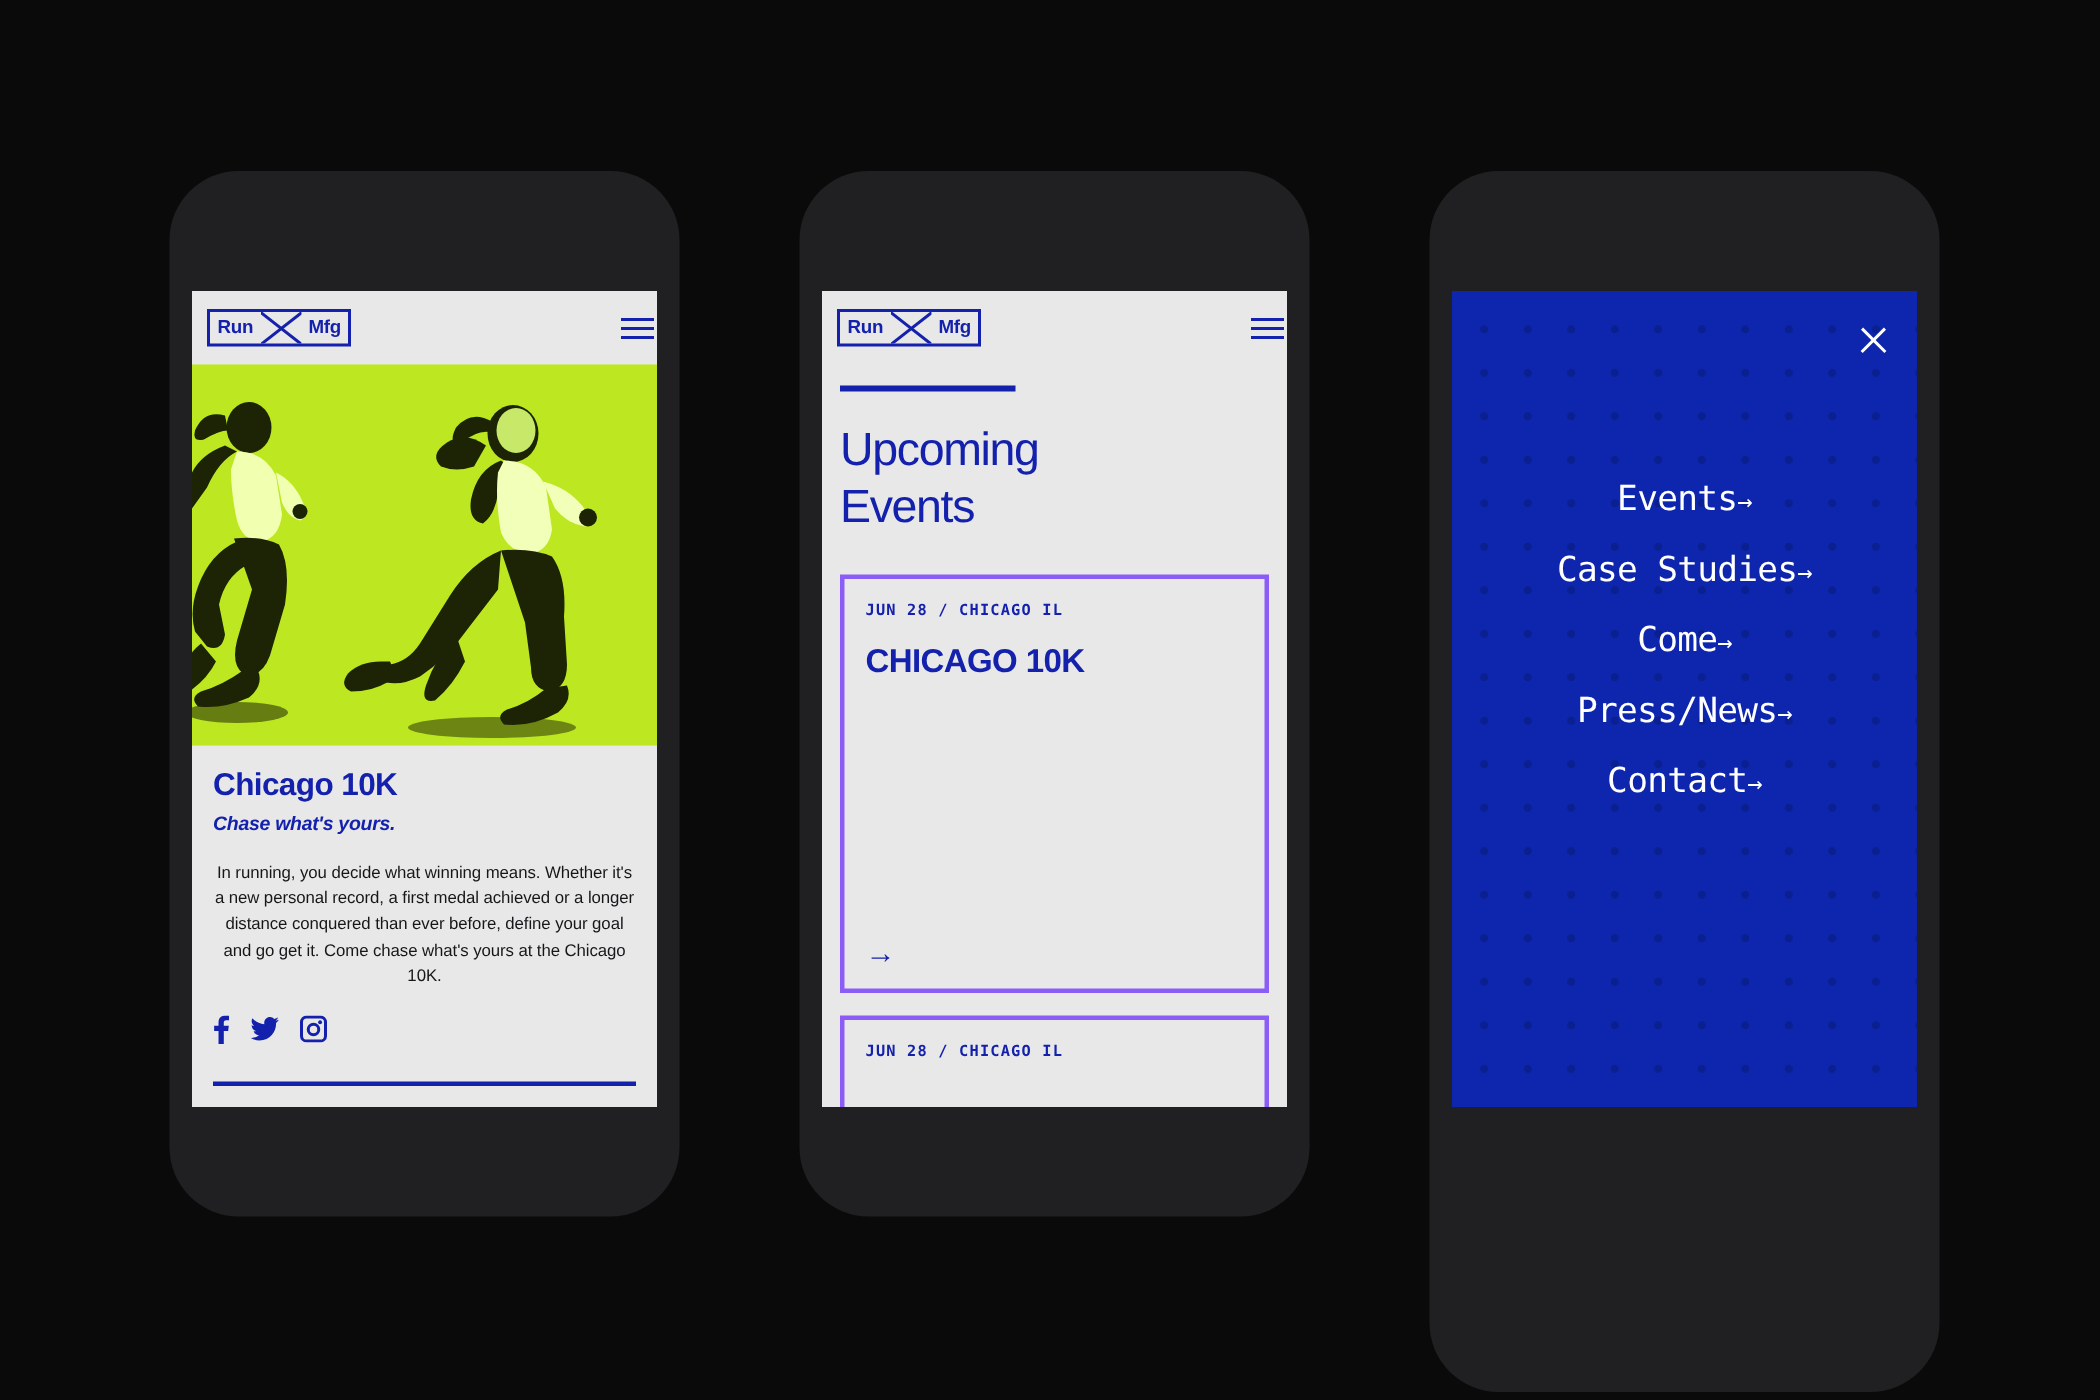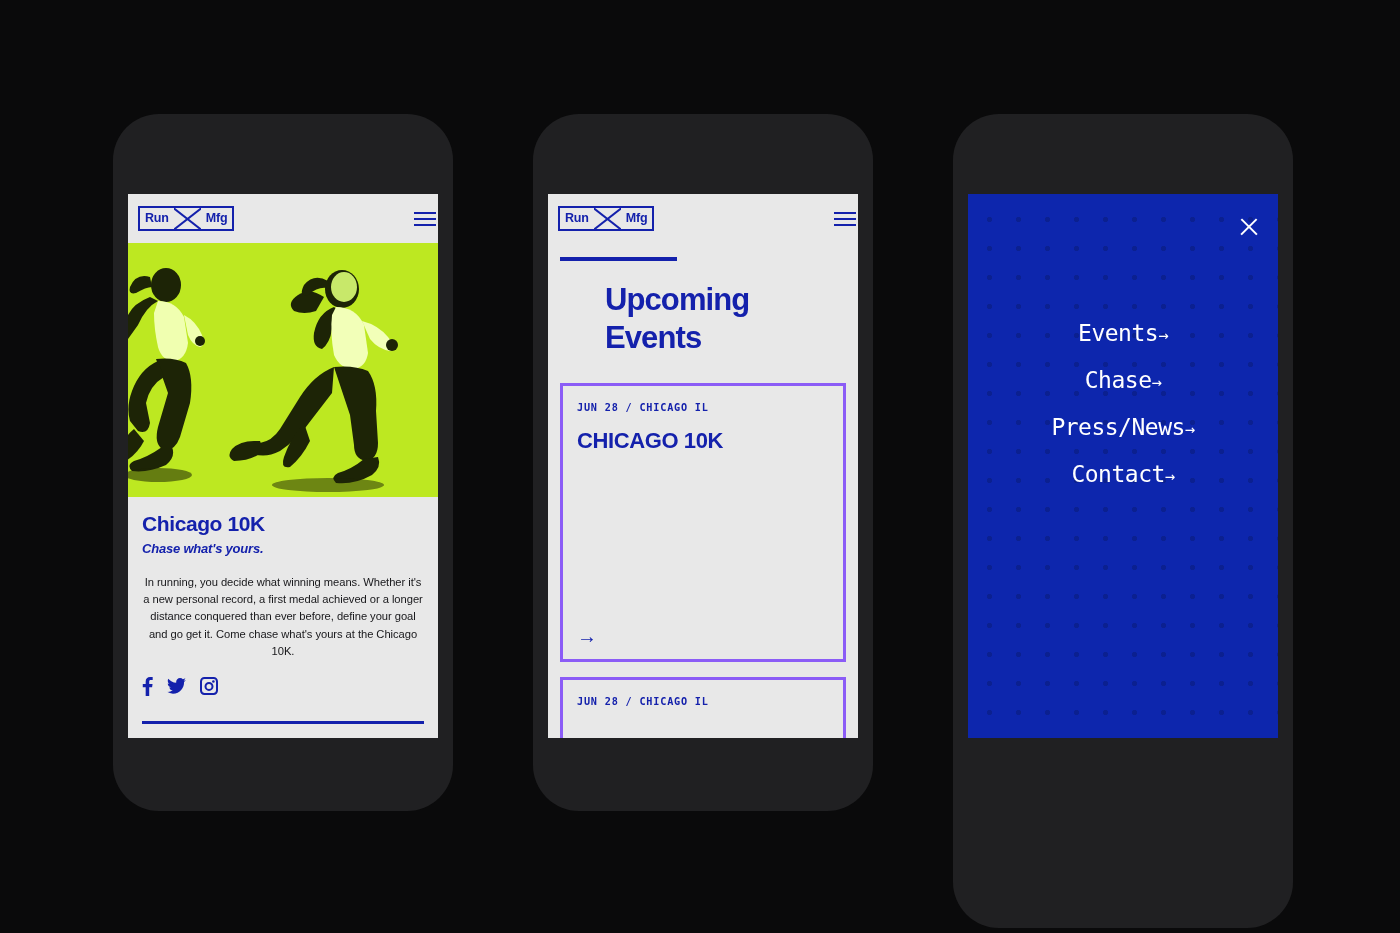--- a/index.html
+++ b/index.html
@@ -156,24 +156,23 @@
   .s2-body { padding: 14px 12px 0 12px; }
   .s2-rule {
     width: 117px;
     height: 4px;
     background: #1421ac;
     margin-bottom: 20px;
   }
   .s2-title {
     color: #1421ac;
     font-size: 31px;
-    font-weight: bold;
+    font-weight: normal;
     line-height: 1.22;
     letter-spacing: -0.9px;
-    margin-left: 45px;
   }
   .event-card {
     border: 3px solid #8b5cf6;
     margin-top: 26px;
     padding: 16px 14px 13px 14px;
     height: 279px;
     display: flex;
     flex-direction: column;
     background: #e8e8e8;
   }
@@ -381,21 +380,24 @@
     <div class="screen screen-menu">
       <div class="dots"></div>
 
       <div class="close-btn"></div>
 
       <nav class="menu-list">
         <div class="menu-item">
           <span>Events</span><span class="arr">→</span>
         </div>
         <div class="menu-item">
-          <span>Chase</span><span class="arr">→</span>
+          <span>Case Studies</span><span class="arr">→</span>
+        </div>
+        <div class="menu-item">
+          <span>Come</span><span class="arr">→</span>
         </div>
         <div class="menu-item">
           <span>Press/News</span><span class="arr">→</span>
         </div>
         <div class="menu-item">
           <span>Contact</span><span class="arr">→</span>
         </div>
       </nav>
 
     </div>

